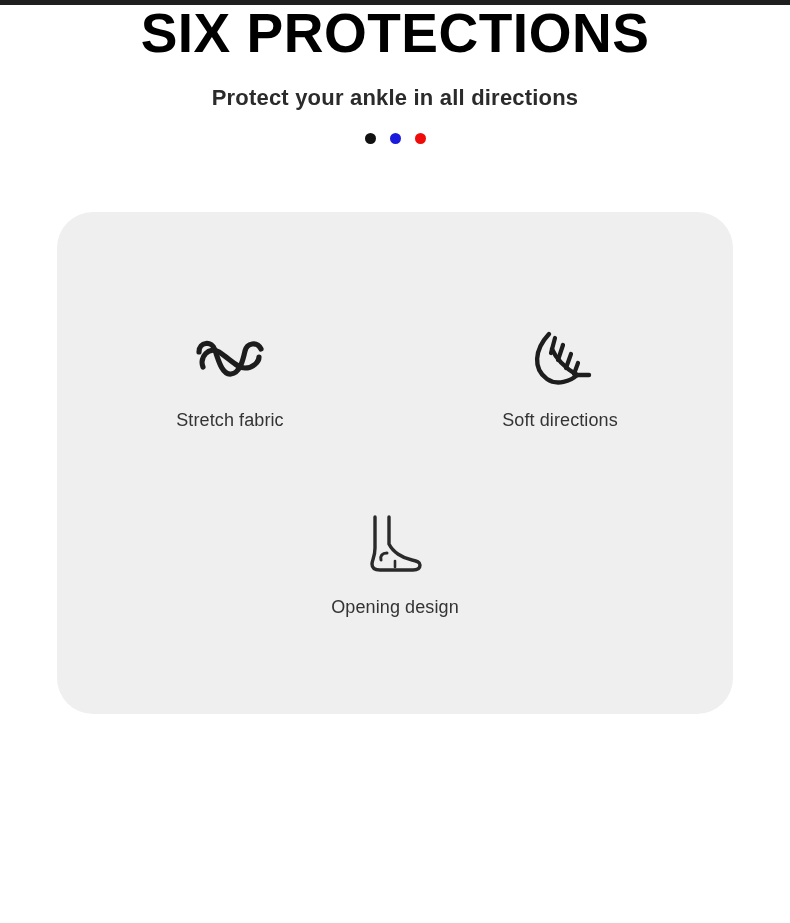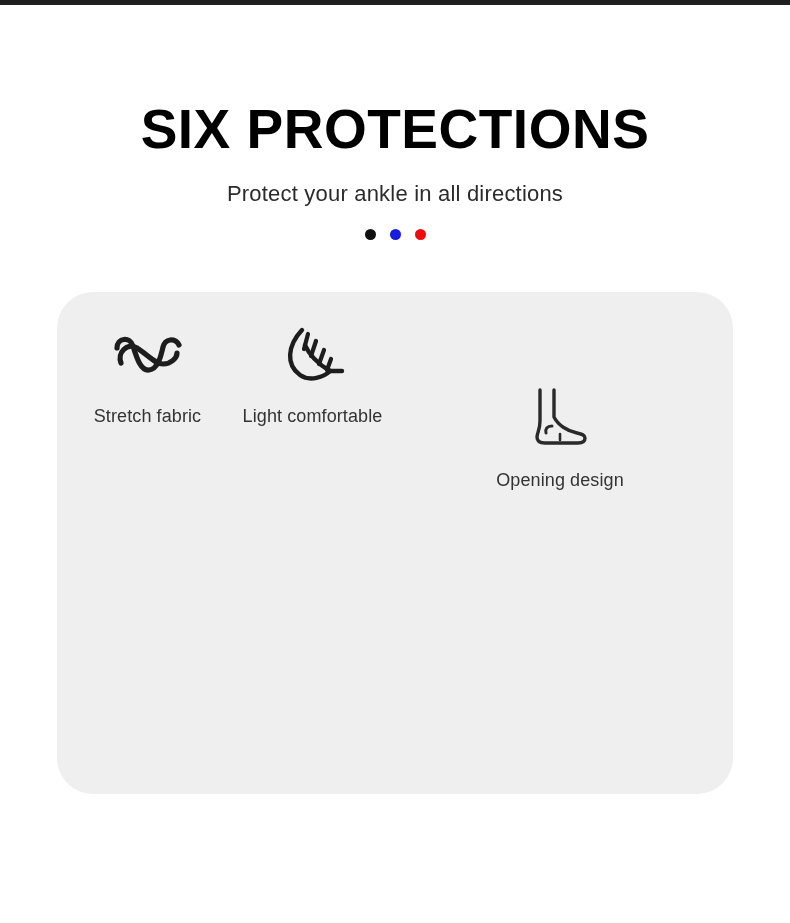--- a/index.html
+++ b/index.html
@@ -24,33 +24,32 @@
 
   .page {
     width: 790px;
     box-sizing: border-box;
     padding: 0;
   }
 
   
   .header {
     text-align: center;
-    padding-top: 96px;
   }
   .title {
     font-size: 55px;
     font-weight: 700;
     letter-spacing: 0.5px;
     color: #000000;
     line-height: 1.05;
     margin: 0;
   }
   .subtitle {
     font-size: 22px;
-    font-weight: 400;
+    font-weight: 700;
     color: #2b2b2b;
     margin: 22px 0 0 0;
     letter-spacing: 0.2px;
   }
 
   .dots {
     display: flex;
     justify-content: center;
     align-items: center;
     gap: 14px;
@@ -58,28 +57,28 @@
   }
   .dot {
     width: 11px;
     height: 11px;
     border-radius: 50%;
     display: block;
   }
 
   
   .card {
-    margin: 52px auto 0 auto;
+    margin: 68px auto 0 auto;
     width: 676px;
     height: 502px;
     background: #efefef;
     border-radius: 36px;
     box-sizing: border-box;
     display: flex;
-    flex-direction: row;
+    flex-direction: column;
     justify-content: center;
     padding: 12px 8px;
   }
 
   .feature-row {
     display: flex;
     width: 100%;
   }
   .feature-row.row-1 { margin-top: 14px; }
   .feature-row.row-2 { margin-top: 78px; }
@@ -149,21 +148,21 @@
           <svg width="66" height="58" viewBox="0 0 66 58" fill="none">
             <path d="M22 5 C7 21, 6 40, 20 50 C30 57, 44 52, 50 46" stroke="#1d1d1d" stroke-width="4.4" stroke-linecap="round" fill="none"></path>
             <path d="M50 46 L62 46" stroke="#1d1d1d" stroke-width="4.4" stroke-linecap="round"></path>
             <path d="M50 46 C40 40, 30 32, 25 20" stroke="#1d1d1d" stroke-width="4.4" stroke-linecap="round" fill="none"></path>
             <path d="M28 9 L24 24" stroke="#1d1d1d" stroke-width="4.2" stroke-linecap="round"></path>
             <path d="M36 16 L31 31" stroke="#1d1d1d" stroke-width="4.2" stroke-linecap="round"></path>
             <path d="M44 25 L39 39" stroke="#1d1d1d" stroke-width="4.2" stroke-linecap="round"></path>
             <path d="M51 34 L47 45" stroke="#1d1d1d" stroke-width="4.2" stroke-linecap="round"></path>
           </svg>
         </div>
-        <div class="feature-label">Light comfortable</div>
+        <div class="feature-label">Soft directions</div>
       </div>
 
 
     </div>
 
     <div class="feature-row row-2">
 
 
 
       <div class="feature">

